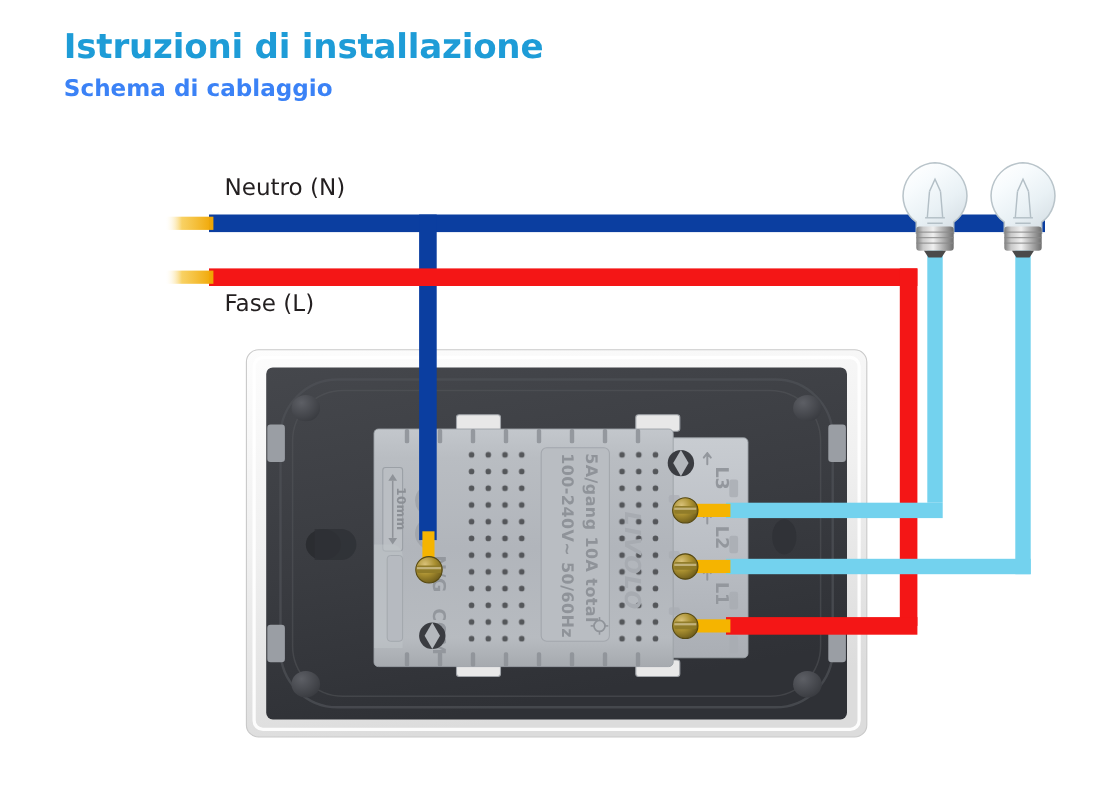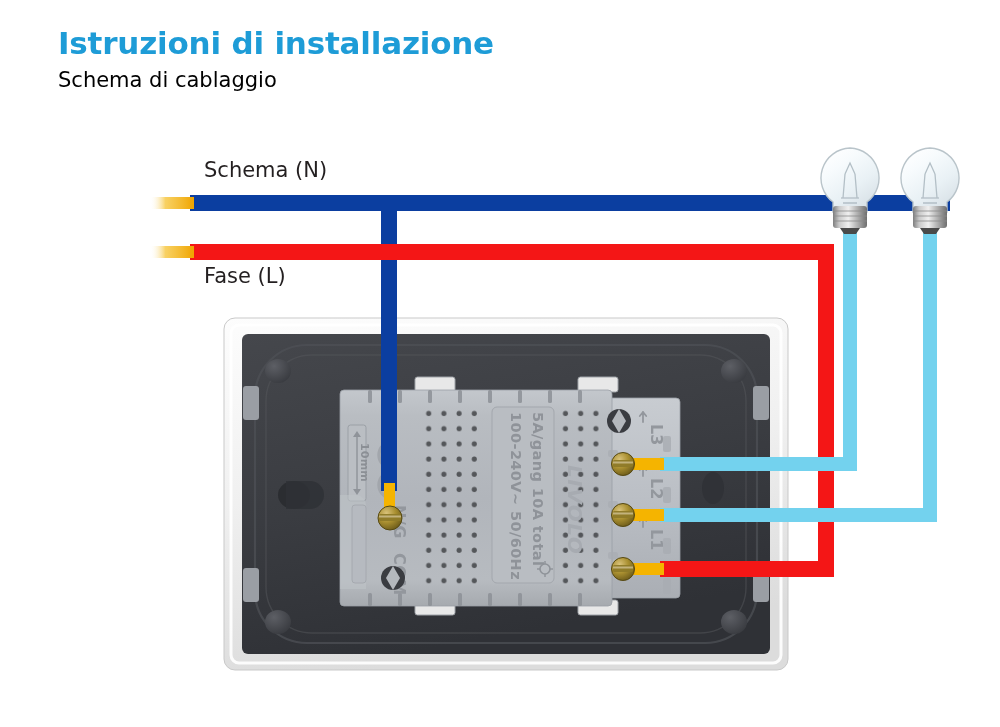--- a/index.html
+++ b/index.html
@@ -31,22 +31,22 @@
     font-size: 31px;
     font-weight: bold;
     color: #1e9cd7;
     letter-spacing: -0.2px;
     line-height: 1.15;
     margin: 0;
     white-space: nowrap;
   }
   .subtitle {
     font-size: 21px;
-    font-weight: normal;
-    color: #000000;
+    font-weight: bold;
+    color: #3b82f6;
     margin: 6px 0 0 0;
     line-height: 1.15;
     white-space: nowrap;
   }
   .wire-label {
     position: absolute;
     font-size: 21px;
     color: #231f20;
     white-space: nowrap;
     line-height: 1;
@@ -66,21 +66,21 @@
 </head>
 <body>
 
 <div id="page">
 
   <div class="heading-block">
     <h1 class="title">Istruzioni di installazione</h1>
     <p class="subtitle">Schema di cablaggio</p>
   </div>
 
-  <div class="wire-label" id="label-neutral">Schema (N)</div>
+  <div class="wire-label" id="label-neutral">Neutro (N)</div>
   <div class="wire-label" id="label-live">Fase (L)</div>
 
   <svg id="diagram" viewBox="0 0 1000 727">
     <defs>
       <linearGradient id="copperFadeR" x1="0" y1="0" x2="1" y2="0">
         <stop offset="0" stop-color="#ffffff" stop-opacity="0"></stop>
         <stop offset="0.35" stop-color="#f7c948" stop-opacity="0.85"></stop>
         <stop offset="1" stop-color="#f0a500" stop-opacity="1"></stop>
       </linearGradient>
 

